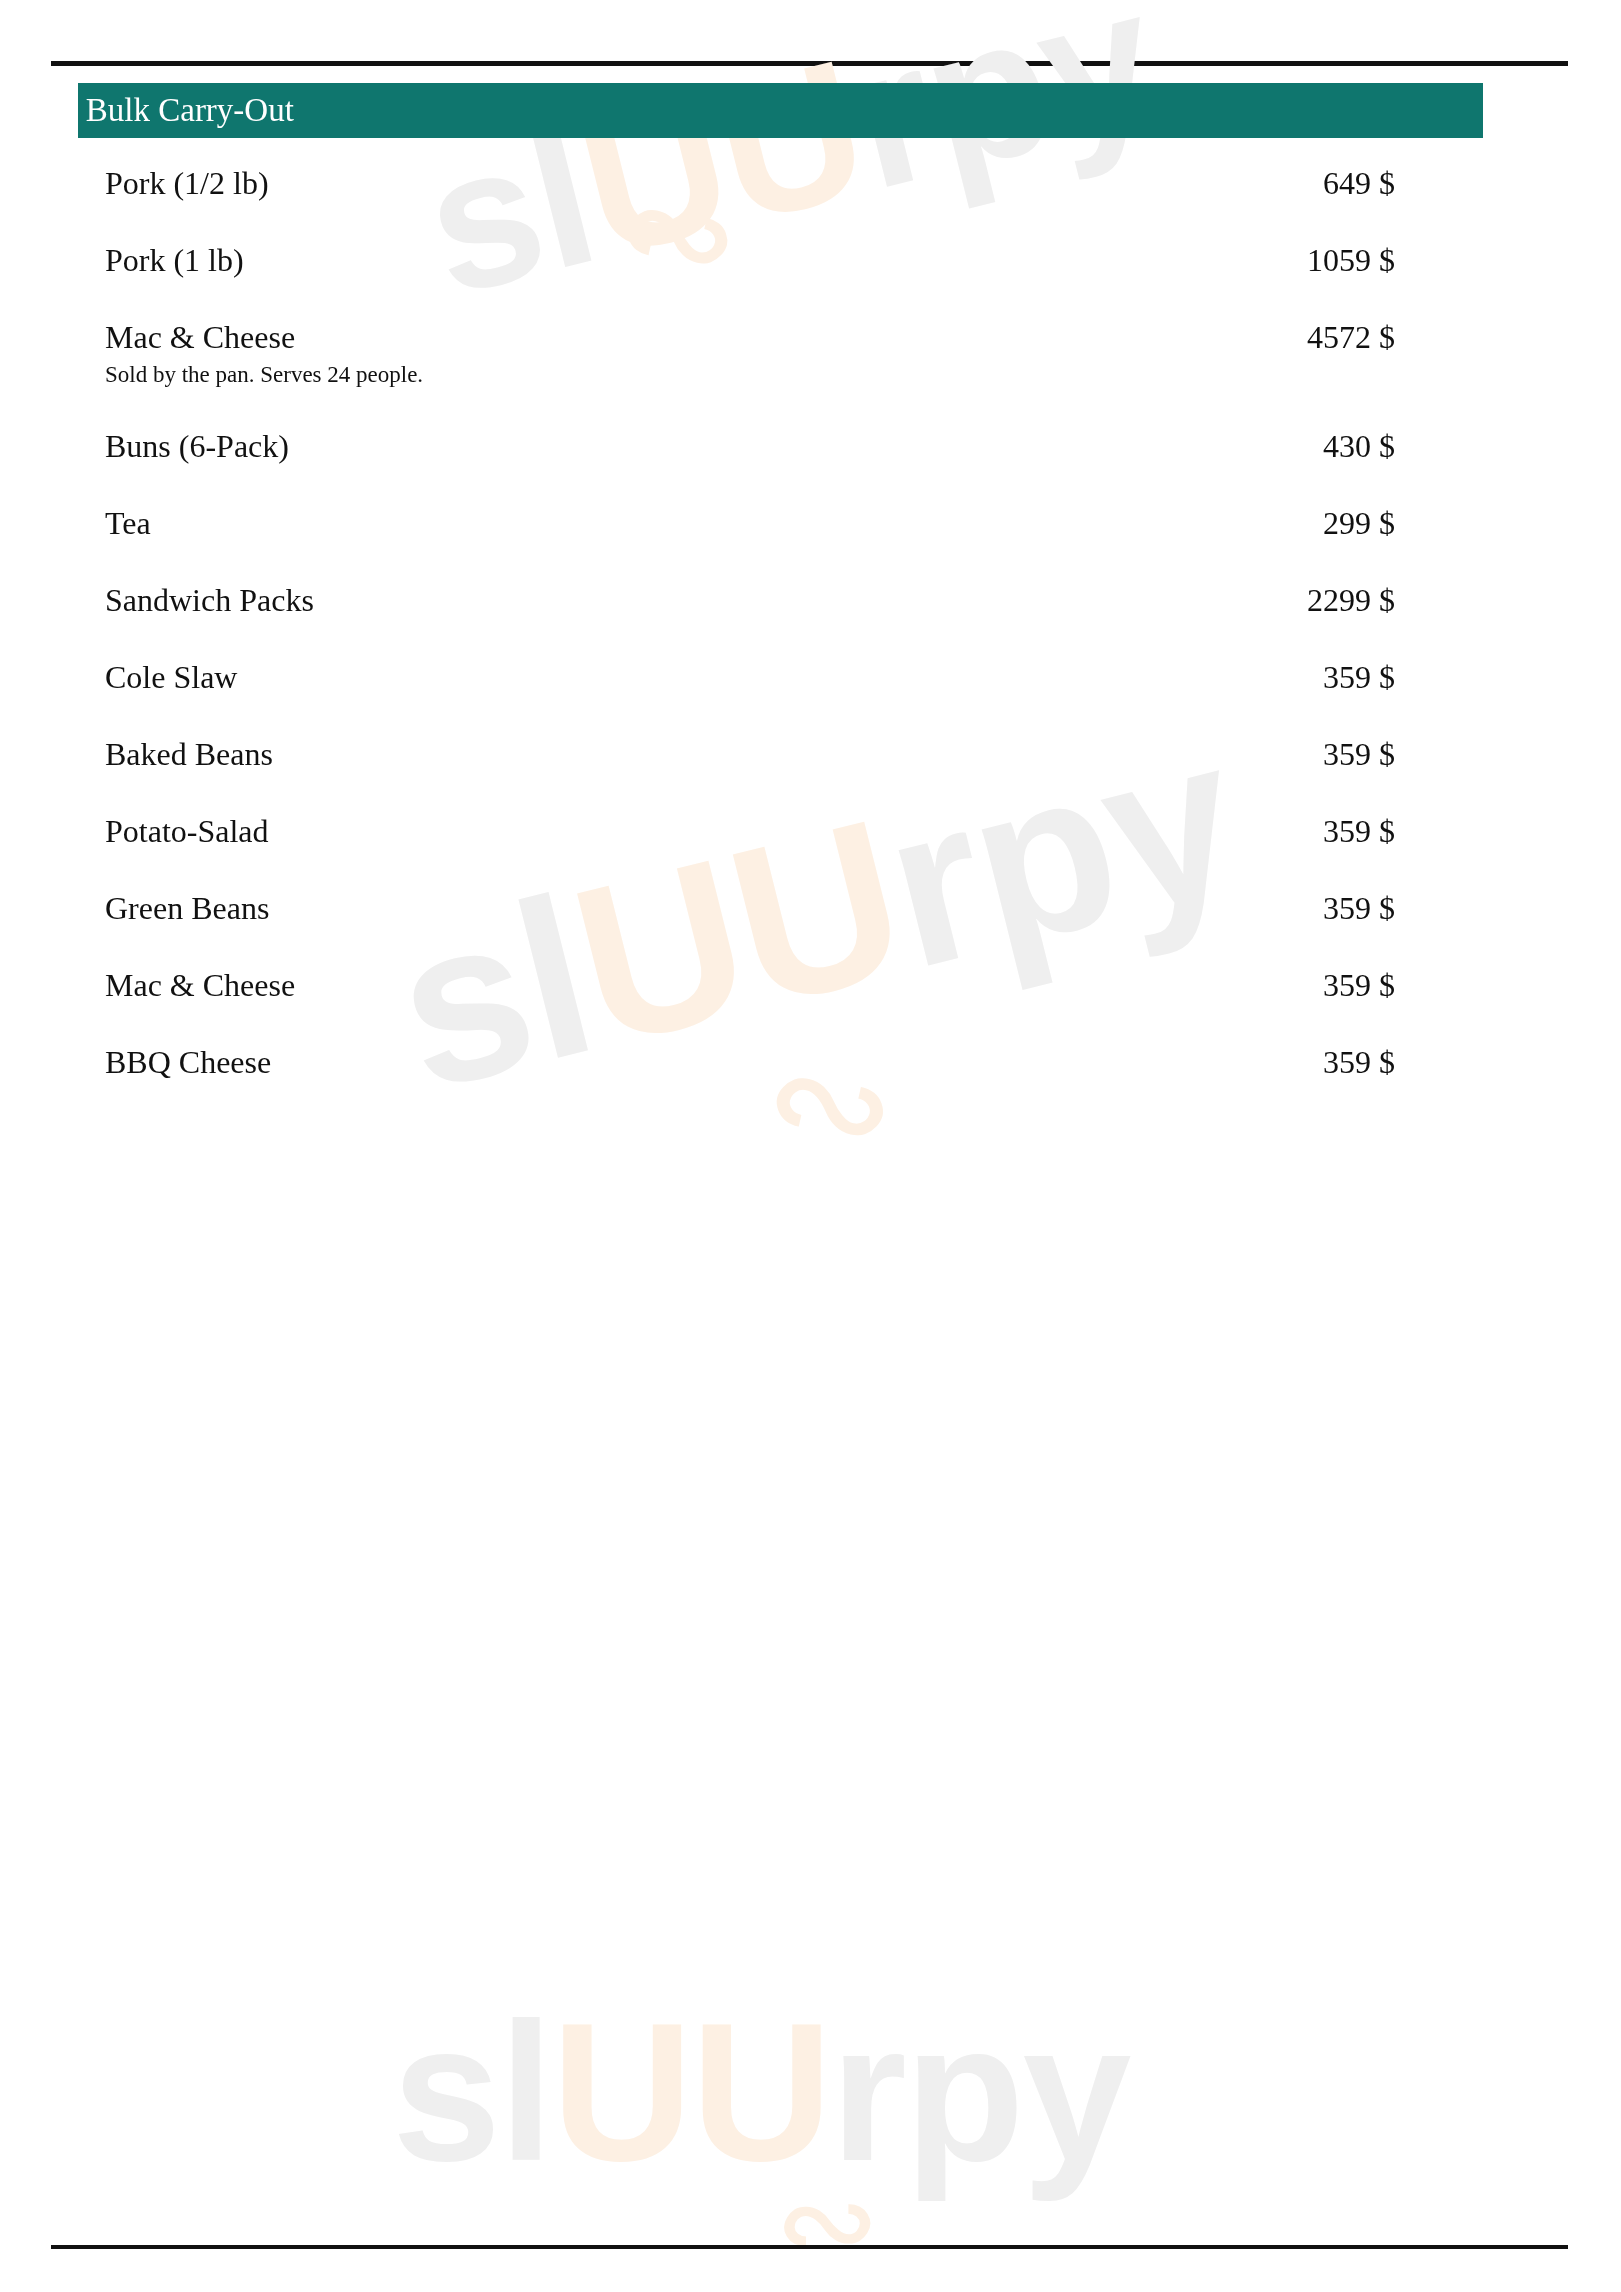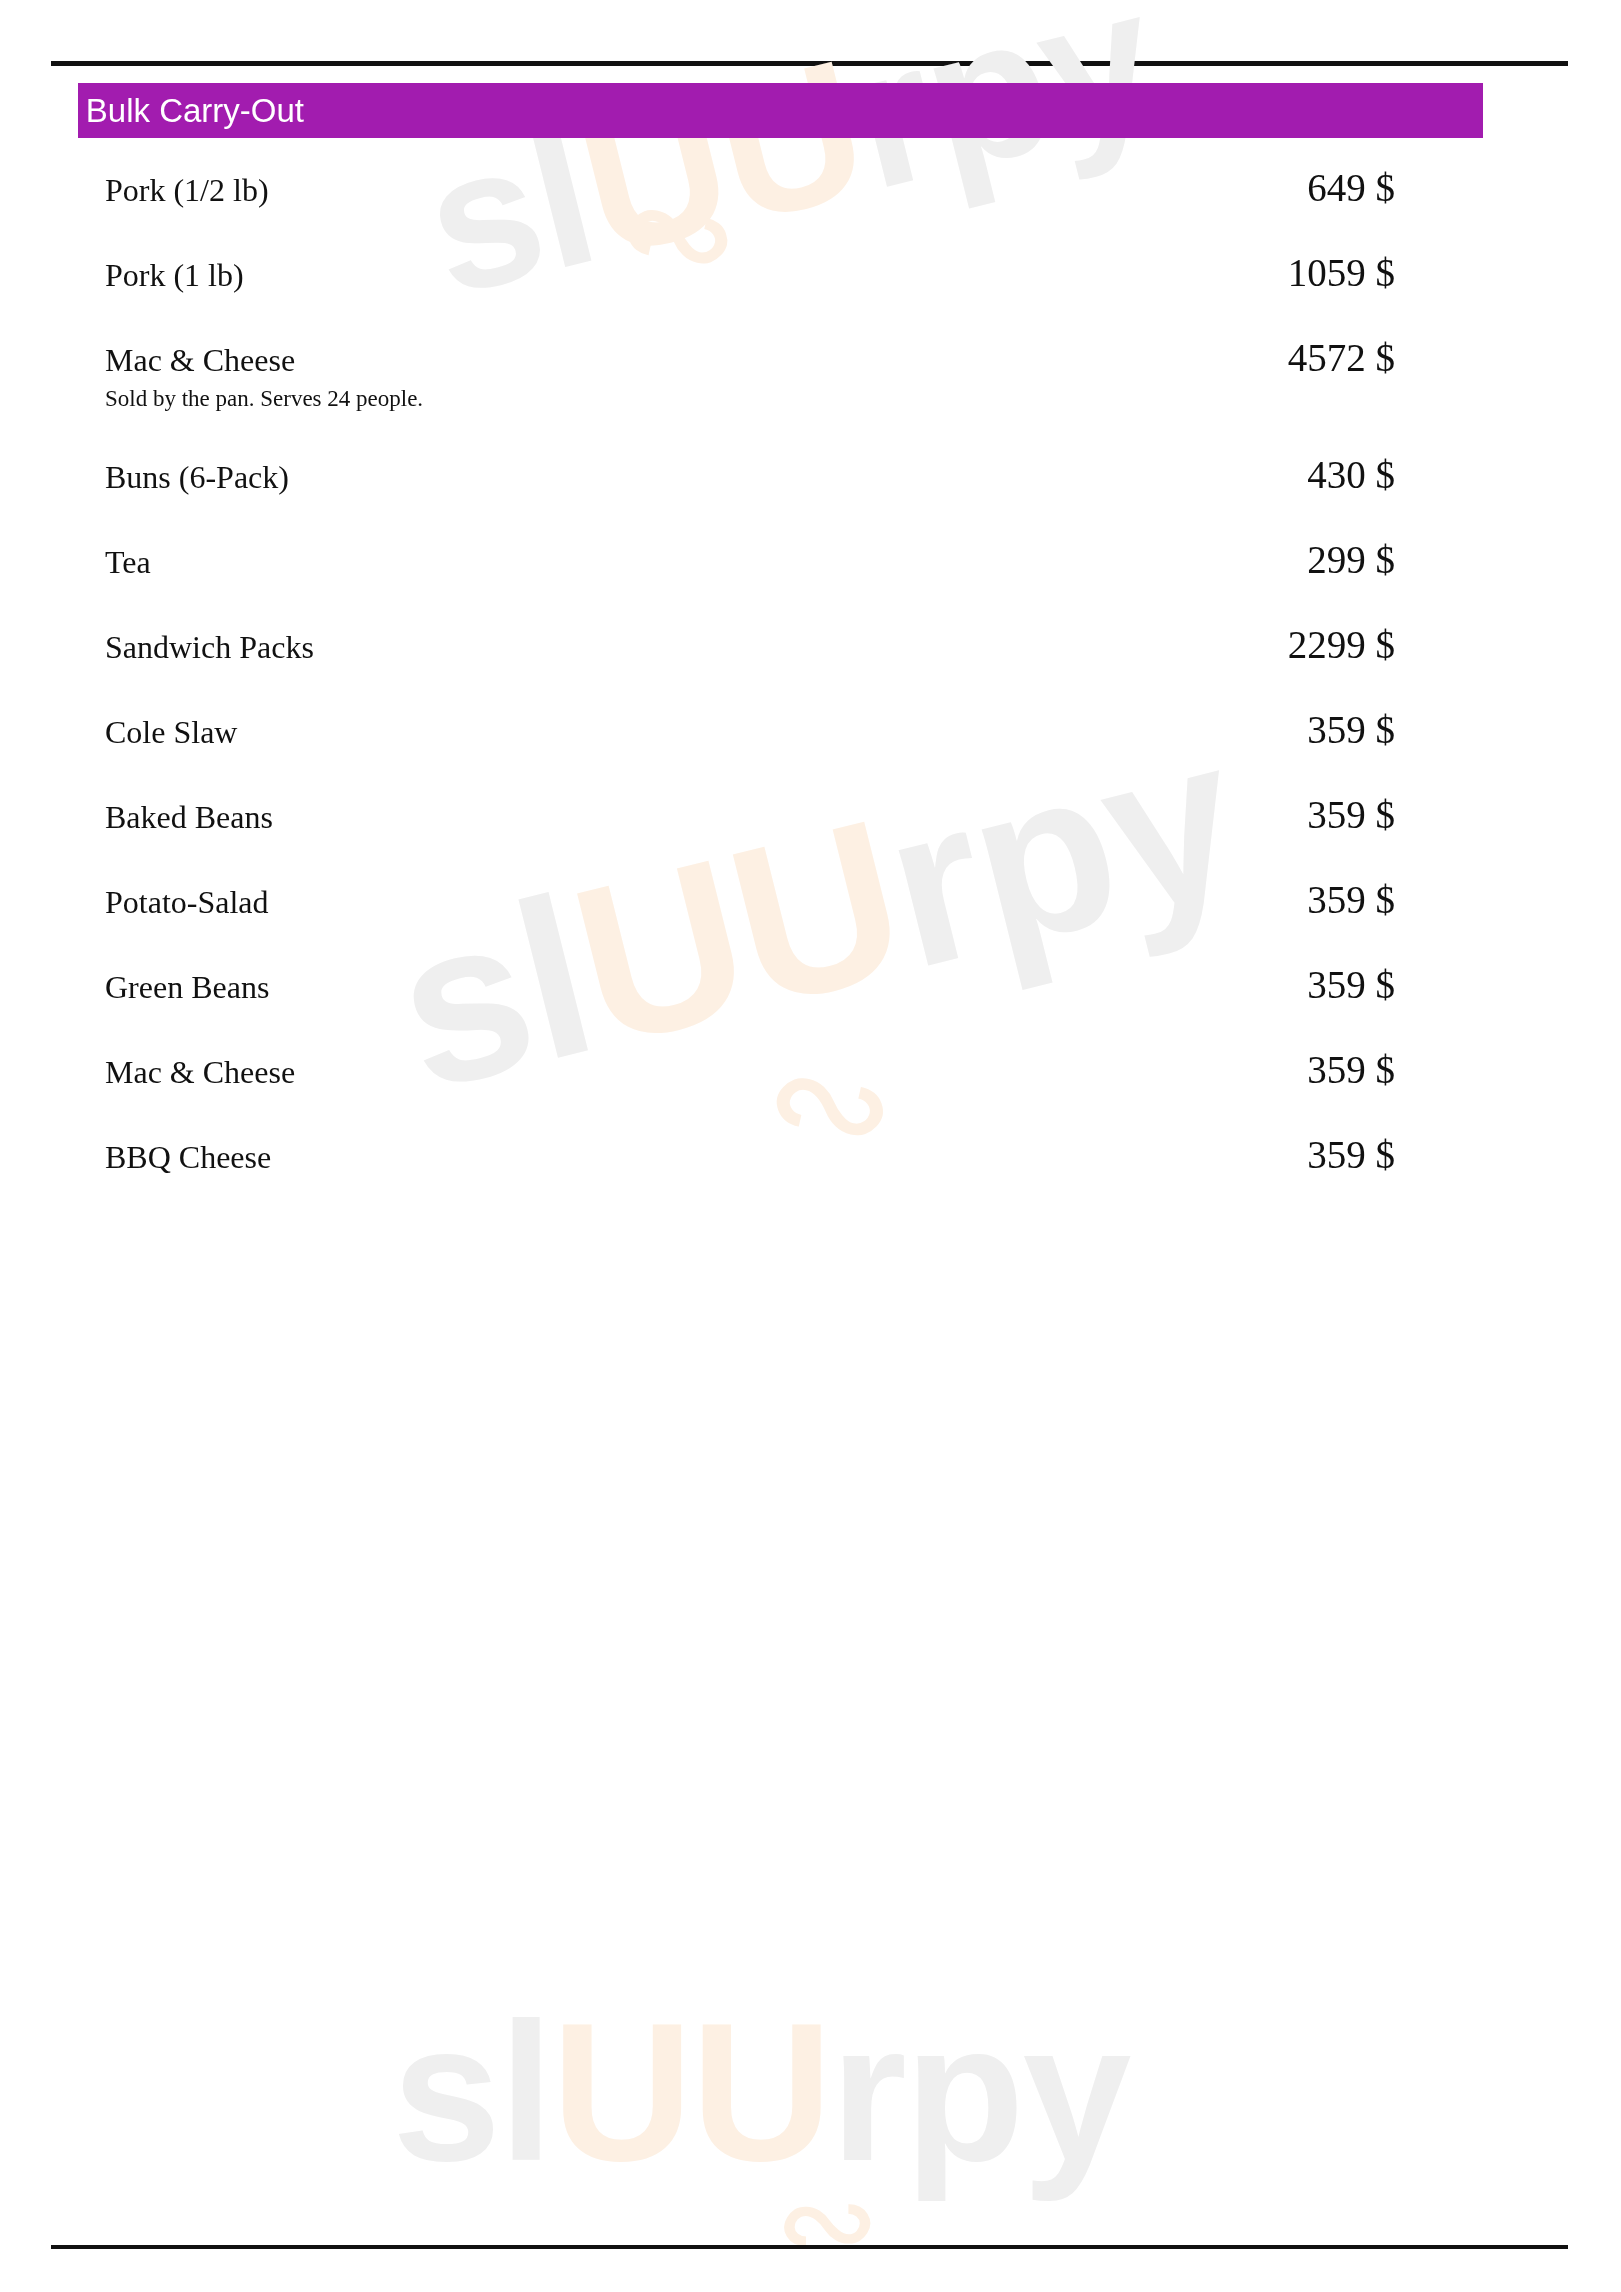--- a/index.html
+++ b/index.html
@@ -87,23 +87,23 @@
   .sw-2 { left: 765px; top: 1010px; font-size: 157px; transform: rotate(12deg); }
   .sw-3 { left: 774px; top: 2147px; font-size: 127px; }
 
   
   .section-header {
     position: absolute;
     left: 78px;
     top: 83px;
     width: 1405px;
     height: 55px;
-    background: #a21caf;
+    background: #0f766e;
     color: #ffffff;
-    font-family: Liberation Sans, sans-serif;
+    font-family: Liberation Serif, serif;
     font-size: 33px;
     line-height: 55px;
     padding-left: 7.8px;
     box-sizing: border-box;
   }
 
   
   .items {
     position: absolute;
     left: 82px;
@@ -118,21 +118,21 @@
   .item-row {
     display: flex;
     align-items: baseline;
     justify-content: space-between;
   }
   .item-name {
     font-size: 32px;
     color: #111111;
   }
   .item-price {
-    font-size: 39px;
+    font-size: 32px;
     color: #111111;
     white-space: nowrap;
     text-align: right;
   }
   .item-desc {
     font-size: 23px;
     color: #111111;
     margin-top: 5.9px;
   }
 </style>

